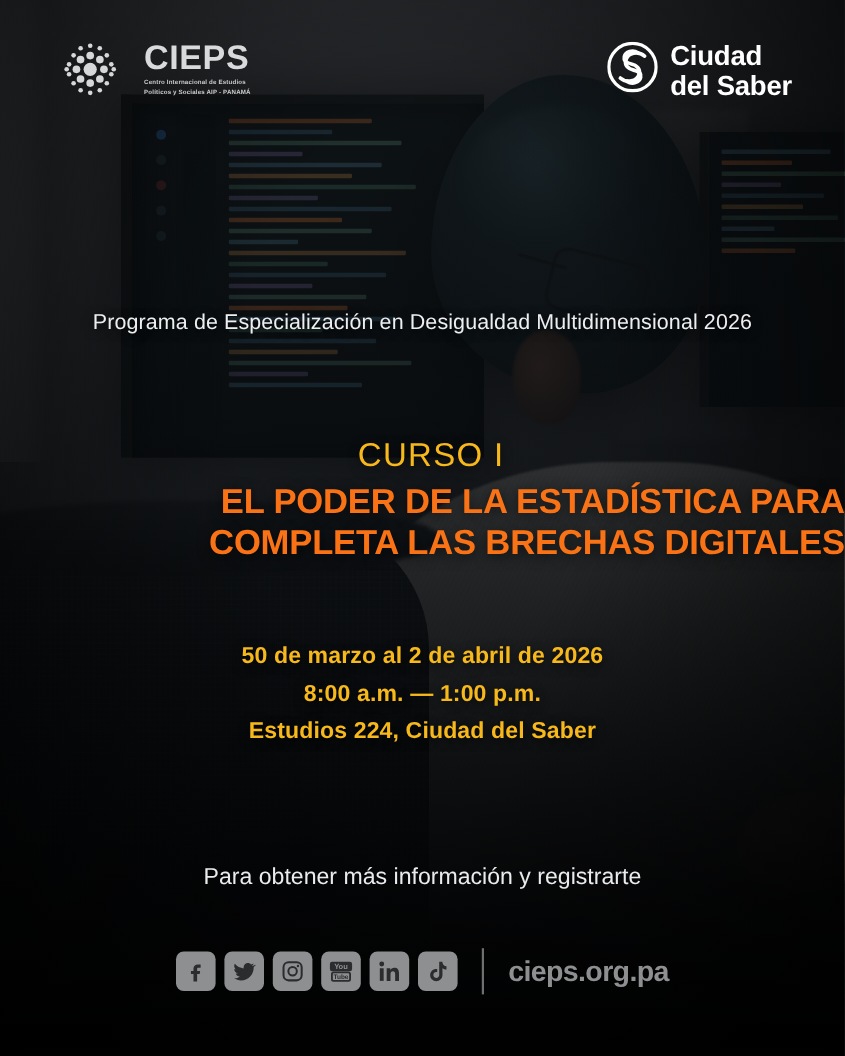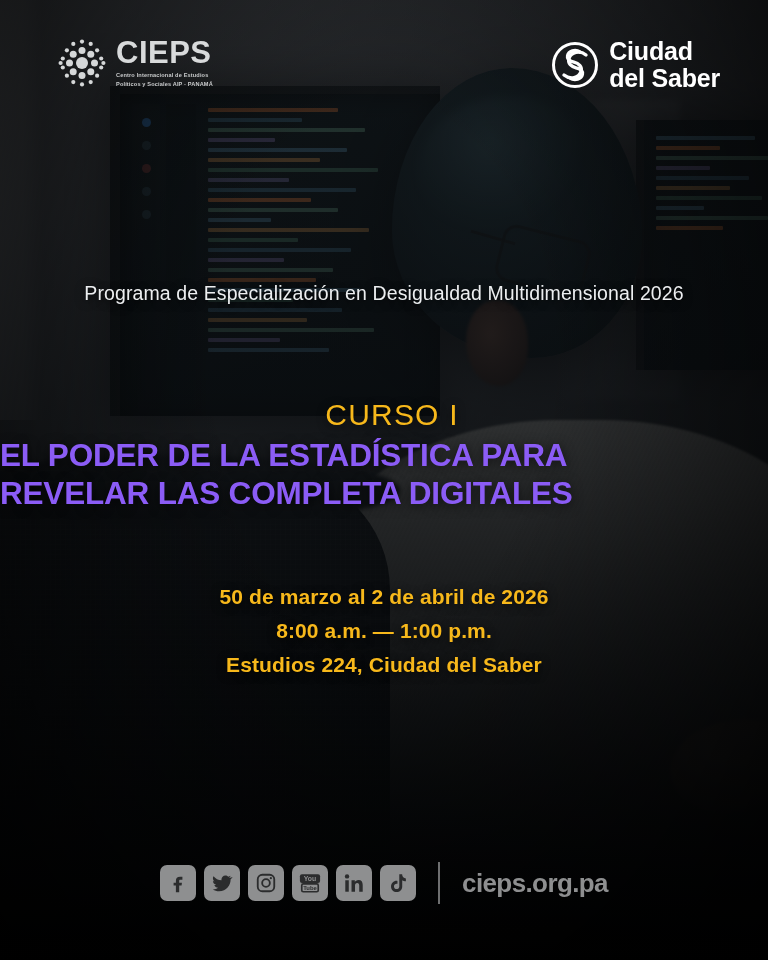--- a/index.html
+++ b/index.html
@@ -146,33 +146,33 @@
   }
   .ov-vig {
     position:absolute; inset:0;
     background:radial-gradient(ellipse at 50% 38%,rgba(0,0,0,0) 30%,rgba(0,0,0,.45) 72%,rgba(0,0,0,.8) 100%);
   }
 
   
   .content { position:absolute; inset:0; }
 
   
-  .logo-cieps { position:absolute; left:57px; top:37px; display:flex; align-items:center; gap:9px; }
+  .logo-cieps { position:absolute; left:57px; top:37px; display:flex; align-items:center; gap:24px; }
   .cieps-mark { position:relative; width:50px; height:50px; flex:0 0 50px; }
   .cieps-mark svg { display:block; }
   .cieps-text { display:flex; flex-direction:column; }
   .cieps-word {
     font-size:31px; font-weight:bold; color:#d8dadb; letter-spacing:.5px; line-height:1;
   }
   .cieps-sub {
     font-size:5.6px; font-weight:bold; color:#c9cbcc; line-height:1.55;
     letter-spacing:.15px; margin-top:3px;
   }
 
-  .logo-cds { position:absolute; right:48px; top:38px; display:flex; align-items:center; gap:11px; }
+  .logo-cds { position:absolute; right:48px; top:38px; display:flex; align-items:flex-start; gap:11px; }
   .cds-mark { width:46px; height:46px; flex:0 0 46px; }
   .cds-text { font-size:25px; font-weight:bold; color:#ffffff; line-height:1.08; letter-spacing:-.2px; }
 
   
   .program {
     position:absolute; top:262px; left:0; right:0; text-align:center;
     font-size:19.5px; color:#eceef0; font-weight:400; letter-spacing:.1px;
     text-shadow:0 2px 10px rgba(0,0,0,.7);
     margin-top:20px;
   }
@@ -182,22 +182,22 @@
     color:transparent;
     -webkit-text-stroke:2.6px #F7B81B;
     text-shadow:0 0 22px rgba(0,0,0,.45);
   }
   .curso {
     position:absolute; top:398px; left:16px; right:0; text-align:center;
     font-size:30px; font-weight:400; color:#F7B81B; letter-spacing:1.2px;
     text-shadow:0 2px 10px rgba(0,0,0,.6);
   }
   .course-title {
-    position:absolute; top:436px; left:0; right:0; text-align:left;
-    font-size:31.5px; font-weight:bold; color:#8b5cf6; line-height:1.22;
+    position:absolute; top:436px; left:0; right:0; text-align:right;
+    font-size:31.5px; font-weight:bold; color:#f97316; line-height:1.22;
     letter-spacing:-.2px; text-shadow:0 2px 12px rgba(0,0,0,.65);
   }
 
   
   .details { position:absolute; top:580px; left:0; right:0; text-align:center; }
   .details div {
     font-size:21px; font-weight:bold; color:#F7B81B; line-height:1.62;
     letter-spacing:.1px; text-shadow:0 2px 10px rgba(0,0,0,.7);
   }
 
@@ -358,31 +358,31 @@
       <div class="cds-text">
         <span>Ciudad</span><br>
         <span>del Saber</span>
       </div>
     </div>
 
     <div class="program">Programa de Especialización en Desigualdad Multidimensional 2026</div>
     <div class="curso">CURSO I</div>
     <div class="course-title">
       <span>EL PODER DE LA ESTADÍSTICA PARA</span><br>
-      <span>REVELAR LAS COMPLETA DIGITALES</span>
+      <span>COMPLETA LAS BRECHAS DIGITALES</span>
     </div>
 
     <div class="details">
       <div>50 de marzo al 2 de abril de 2026</div>
       <div>8:00 a.m. — 1:00 p.m.</div>
       <div>Estudios 224, Ciudad del Saber</div>
     </div>
 
     <div class="cta">
-      <br>
+      <span>Para obtener más información y registrarte</span><br>
     </div>
 
     <div class="social-row">
 
       <div class="s-icon">
         <svg width="22" height="22" viewBox="0 0 24 24" fill="#2b2c2d">
           <path d="M14.6 8.5h2.2V5.3h-2.6c-3 0-4.5 1.6-4.5 4.2v2.1H7.2v3.2h2.5V22h3.6v-7.2h2.6l.4-3.2h-3V9.8c0-.9.3-1.3 1.3-1.3z"></path>
         </svg>
       </div>
 

